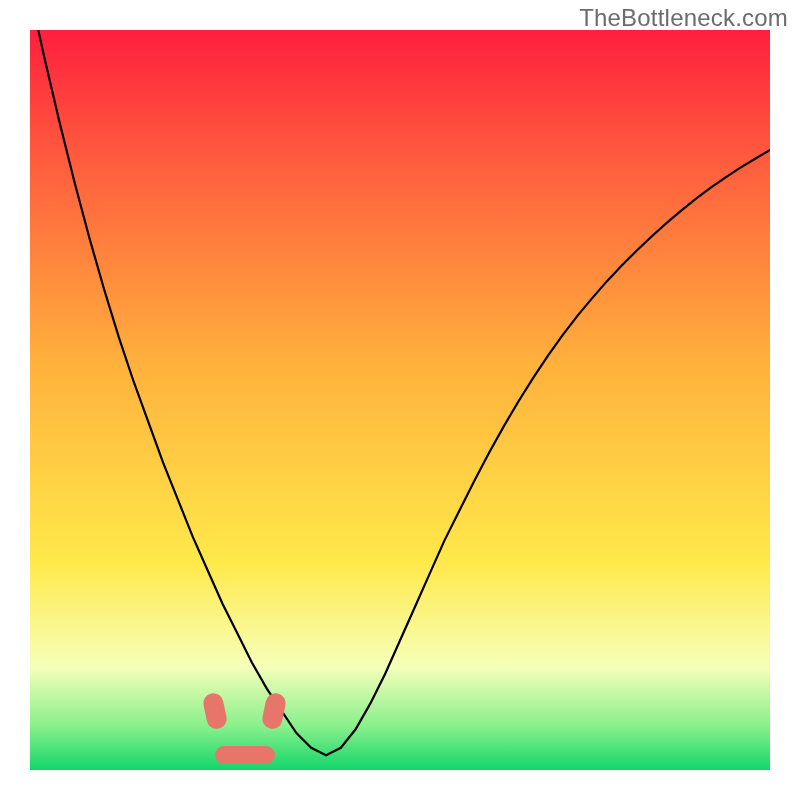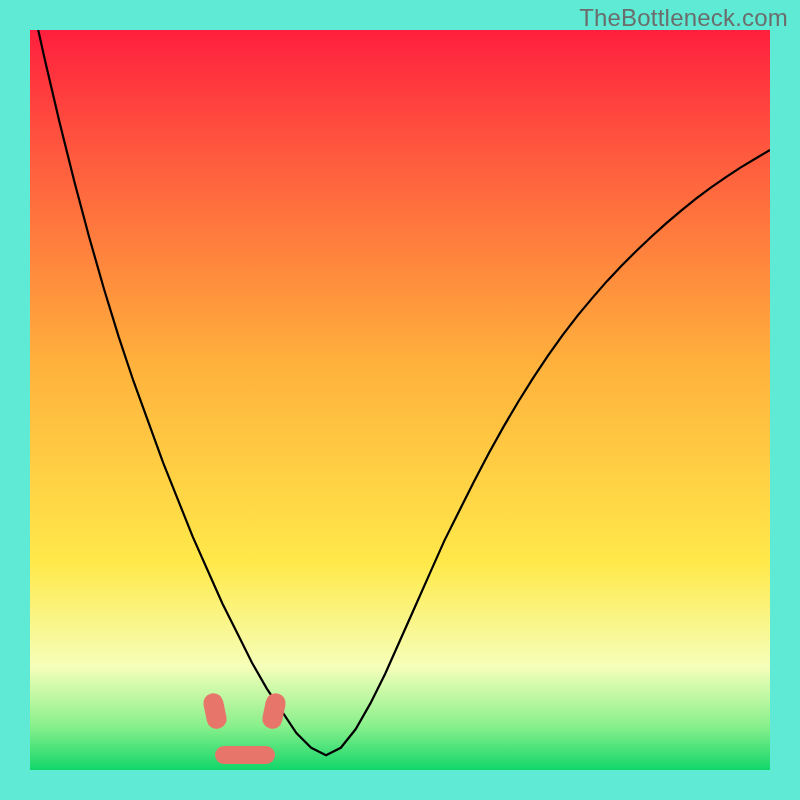--- a/index.html
+++ b/index.html
@@ -8,21 +8,21 @@
     width: 800px;
     height: 800px;
     background: #000;
     overflow: hidden;
     font-family: Arial, Helvetica, sans-serif;
   }
   .frame {
     position: relative;
     width: 800px;
     height: 800px;
-    background: #5eead4;
+    background: #ffffff;
   }
   .plot-area {
     position: absolute;
     left: 30px;
     top: 30px;
     width: 740px;
     height: 740px;
     overflow: hidden;
   }
   .gradient {

